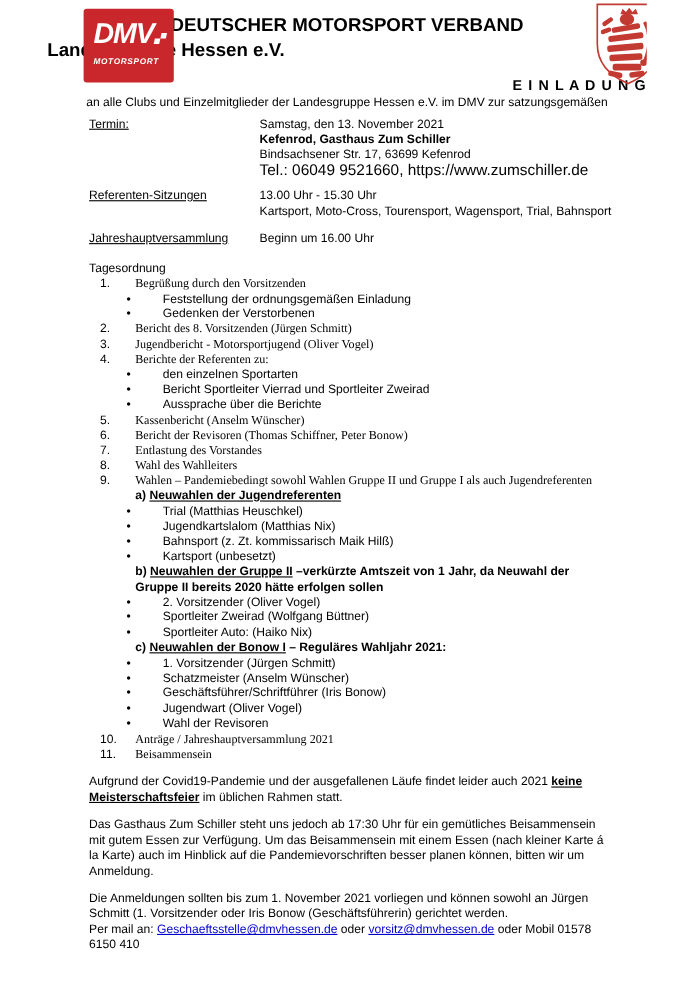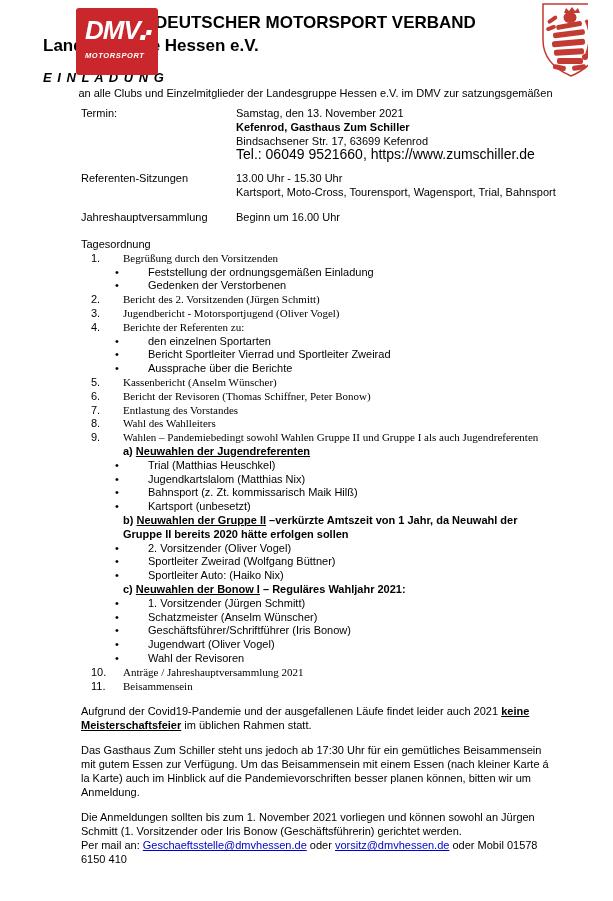--- a/index.html
+++ b/index.html
@@ -35,27 +35,27 @@
     background-repeat:no-repeat;
     transform:skewX(-12deg) translateY(1px);
   }
   .logo-ms{
     font-weight:700;font-style:italic;font-size:7.5px;letter-spacing:.6px;
     padding-left:9px;margin-top:6px;
   }
   .crest{position:absolute;left:496px;top:2px;width:64px;height:78px;}
   .title{text-align:center;font-size:17px;font-weight:700;line-height:20px;}
   .subtitle{text-align:left;font-size:17px;font-weight:700;margin-top:4px;line-height:18px;}
-  .einladung{text-align:left;font-style:italic;font-weight:700;font-size:13px;letter-spacing:1px;margin-top:15px;line-height:15px;}
+  .einladung{text-align:right;font-weight:700;font-size:13px;letter-spacing:1px;margin-top:15px;line-height:15px;}
   .inv-line{text-align:center;margin-top:1px;}
   .inv-line.b2{font-weight:700;}
   
   .details{margin-top:6px;padding:0 30px 0 38px;}
   .detail-row{display:flex;margin-bottom:11px;}
-  .detail-label{width:155px;flex:none;}
+  .detail-label{width:155px;flex:none;text-decoration:underline;}
   .detail-value{flex:1;}
   .dv-line.b{font-weight:700;}
   .dv-line.sm{font-size:14px;line-height:12px;}
   
   .agenda{padding:0 35px 0 38px;margin-top:14px;line-height:13.8px;}
   .arow{display:flex;}
   .anum{flex:none;margin-left:10px;width:32px;}
   .atext{flex:1;font-family:Liberation Serif, serif;}
   .brow{display:flex;}
   .bdot{flex:none;margin-left:34px;width:33px;}
@@ -141,21 +141,21 @@
         <div class="brow">
           <span class="bdot">•</span>
           <span class="btext">Feststellung der ordnungsgemäßen Einladung</span>
         </div>
         <div class="brow">
           <span class="bdot">•</span>
           <span class="btext">Gedenken der Verstorbenen</span>
         </div>
         <div class="arow">
           <span class="anum">2.</span>
-          <span class="atext">Bericht des 2. Vorsitzenden (Jürgen Schmitt)</span>
+          <span class="atext">Bericht des 8. Vorsitzenden (Jürgen Schmitt)</span>
         </div>
         <div class="arow">
           <span class="anum">3.</span>
           <span class="atext">Jugendbericht - Motorsportjugend (Oliver Vogel)</span>
         </div>
         <div class="arow">
           <span class="anum">4.</span>
           <span class="atext">Berichte der Referenten zu:</span>
         </div>
         <div class="brow">

